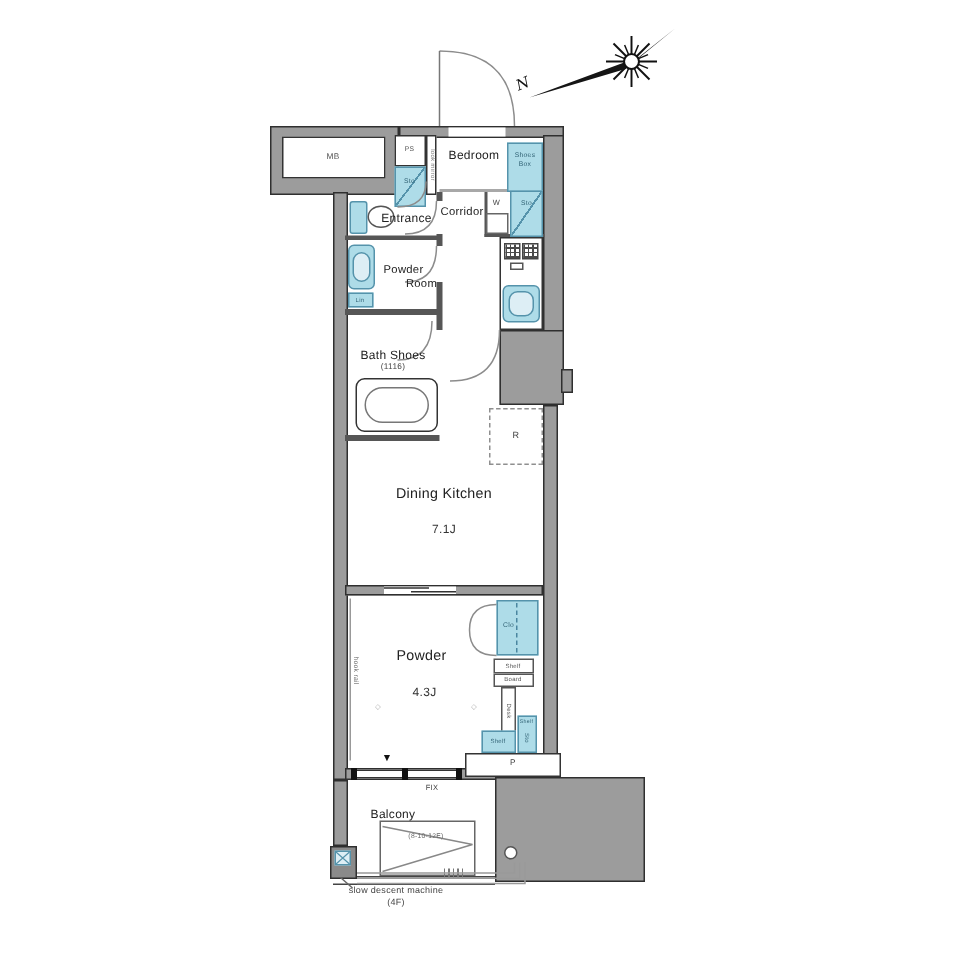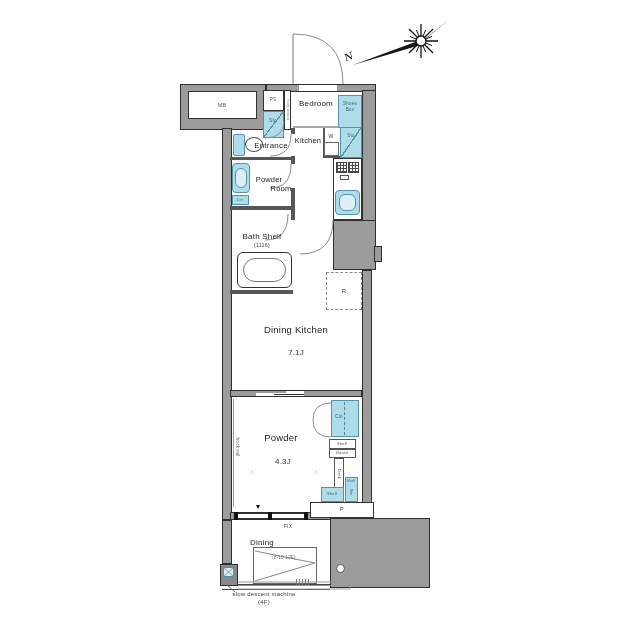--- a/index.html
+++ b/index.html
@@ -140,44 +140,44 @@
   <span class="lbl" style="left:349px;top:57px;font-size:10px;font-family:'DejaVu Serif',serif;font-style:italic;transform:translate(-50%,-50%) rotate(-22deg);color:#111">N</span>
 
   <span class="lbl" style="left:222px;top:106px;font-size:5.5px;color:#555">MB</span>
   <span class="lbl" style="left:273px;top:100px;font-size:4.5px;color:#555">PS</span>
   <span class="lbl" style="left:273px;top:121px;font-size:4.5px;color:#346577">Sto</span>
   <span class="lbl v" style="left:288px;top:110px;font-size:4px;color:#777">look mirror</span>
   <span class="lbl" style="left:316px;top:104px;font-size:8px;color:#222">Bedroom</span>
   <span class="lbl" style="left:350px;top:104px;font-size:4.5px;color:#346577">Shoes</span>
   <span class="lbl" style="left:350px;top:110px;font-size:4.5px;color:#346577">Box</span>
   <span class="lbl" style="left:271px;top:146px;font-size:8px;color:#222">Entrance</span>
-  <span class="lbl" style="left:308px;top:141px;font-size:7.5px;color:#222">Kitchen</span>
+  <span class="lbl" style="left:308px;top:141px;font-size:7.5px;color:#222">Corridor</span>
   <span class="lbl" style="left:331px;top:136px;font-size:5px;color:#444">W</span>
   <span class="lbl" style="left:351px;top:136px;font-size:4.5px;color:#346577">Sto</span>
   <span class="lbl" style="left:269px;top:180px;font-size:7.5px;color:#222">Powder</span>
   <span class="lbl" style="left:281px;top:189px;font-size:7.5px;color:#222">Room</span>
   <span class="lbl" style="left:240px;top:200px;font-size:4px;color:#346577">Lin</span>
-  <span class="lbl" style="left:262px;top:237px;font-size:8px;color:#222">Bath Shelf</span>
+  <span class="lbl" style="left:262px;top:237px;font-size:8px;color:#222">Bath Shoes</span>
   <span class="lbl" style="left:262px;top:246px;font-size:5.5px;color:#444">(1116)</span>
   <span class="lbl" style="left:296px;top:330px;font-size:9.5px;color:#222">Dining Kitchen</span>
   <span class="lbl" style="left:296px;top:353px;font-size:8px;color:#333">7.1J</span>
   <span class="lbl" style="left:344px;top:291px;font-size:6px;color:#444">R</span>
   <span class="lbl" style="left:281px;top:438px;font-size:9.5px;color:#222">Powder</span>
   <span class="lbl" style="left:283px;top:462px;font-size:8px;color:#333">4.3J</span>
   <span class="lbl" style="left:339px;top:417px;font-size:4.5px;color:#346577">Clo</span>
   <span class="lbl" style="left:342px;top:444px;font-size:4px;color:#555">Shelf</span>
   <span class="lbl" style="left:342px;top:453px;font-size:4px;color:#555">Board</span>
   <span class="lbl v" style="left:339px;top:474px;font-size:4px;color:#555">Desk</span>
   <span class="lbl" style="left:332px;top:494px;font-size:4px;color:#346577">Shelf</span>
   <span class="lbl" style="left:351px;top:482px;font-size:3.5px;color:#346577">Shelf</span>
   <span class="lbl v" style="left:351px;top:492px;font-size:4px;color:#346577">Sto</span>
   <span class="lbl v" style="left:237px;top:447px;font-size:4.5px;color:#666">hook rail</span>
   <span class="lbl" style="left:342px;top:510px;font-size:5.5px;color:#444;z-index:8">P</span>
   <span class="lbl" style="left:288px;top:526px;font-size:5px;color:#444">FIX</span>
-  <span class="lbl" style="left:262px;top:543px;font-size:8px;color:#222">Dining</span>
+  <span class="lbl" style="left:262px;top:543px;font-size:8px;color:#222">Balcony</span>
   <span class="lbl" style="left:284px;top:558px;font-size:4.5px;color:#666">(8-10-12E)</span>
   <span class="lbl" style="left:264px;top:594px;font-size:6px;color:#444">slow descent machine</span>
   <span class="lbl" style="left:264px;top:602px;font-size:6px;color:#444">(4F)</span>
   <span class="lbl" style="left:258px;top:506px;font-size:7px;color:#111">▼</span>
   <span class="lbl" style="left:252px;top:472px;font-size:5px;color:#b0b0b0">◇</span>
   <span class="lbl" style="left:316px;top:472px;font-size:5px;color:#b0b0b0">◇</span>
 
 </div>
 
 </body></html>

